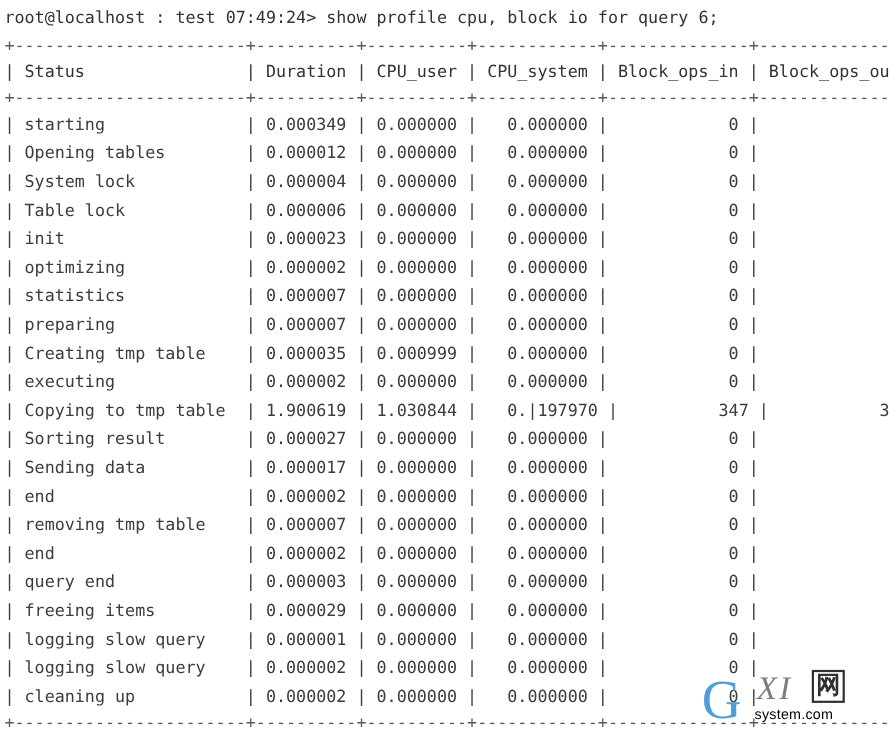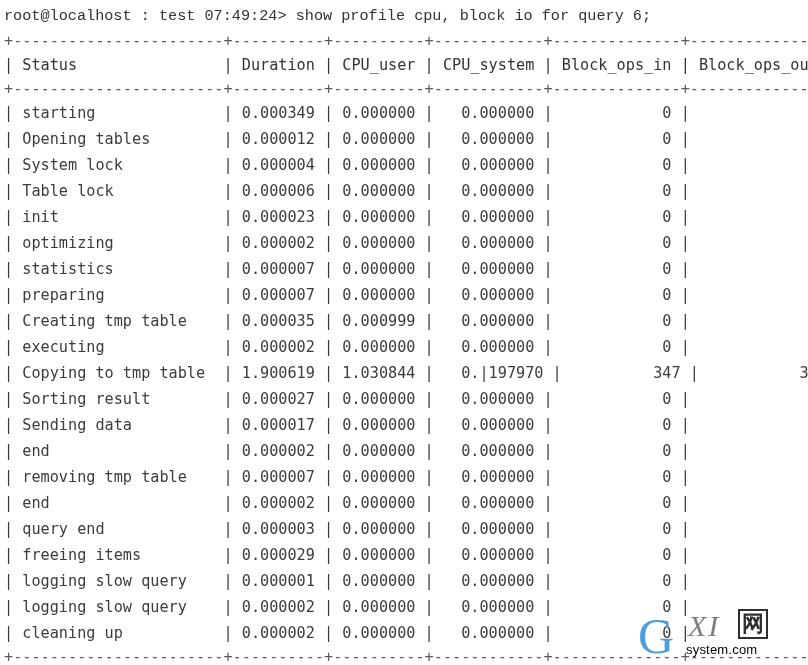--- a/index.html
+++ b/index.html
@@ -29,21 +29,20 @@
     line-height: 26px;
     height: 26px;
     white-space: pre;
     letter-spacing: 0px;
     color: #3c3c3c;
   }
   .prompt-line {
     height: 28px;
     line-height: 28px;
     color: #333333;
-    font-family: Liberation Mono, monospace;
   }
   .rule-line {
     color: #5a5a5a;
     line-height: 22px;
     height: 22px;
     font-size: 15.2px;
   }
   .head-line {
     color: #333333;
   }

